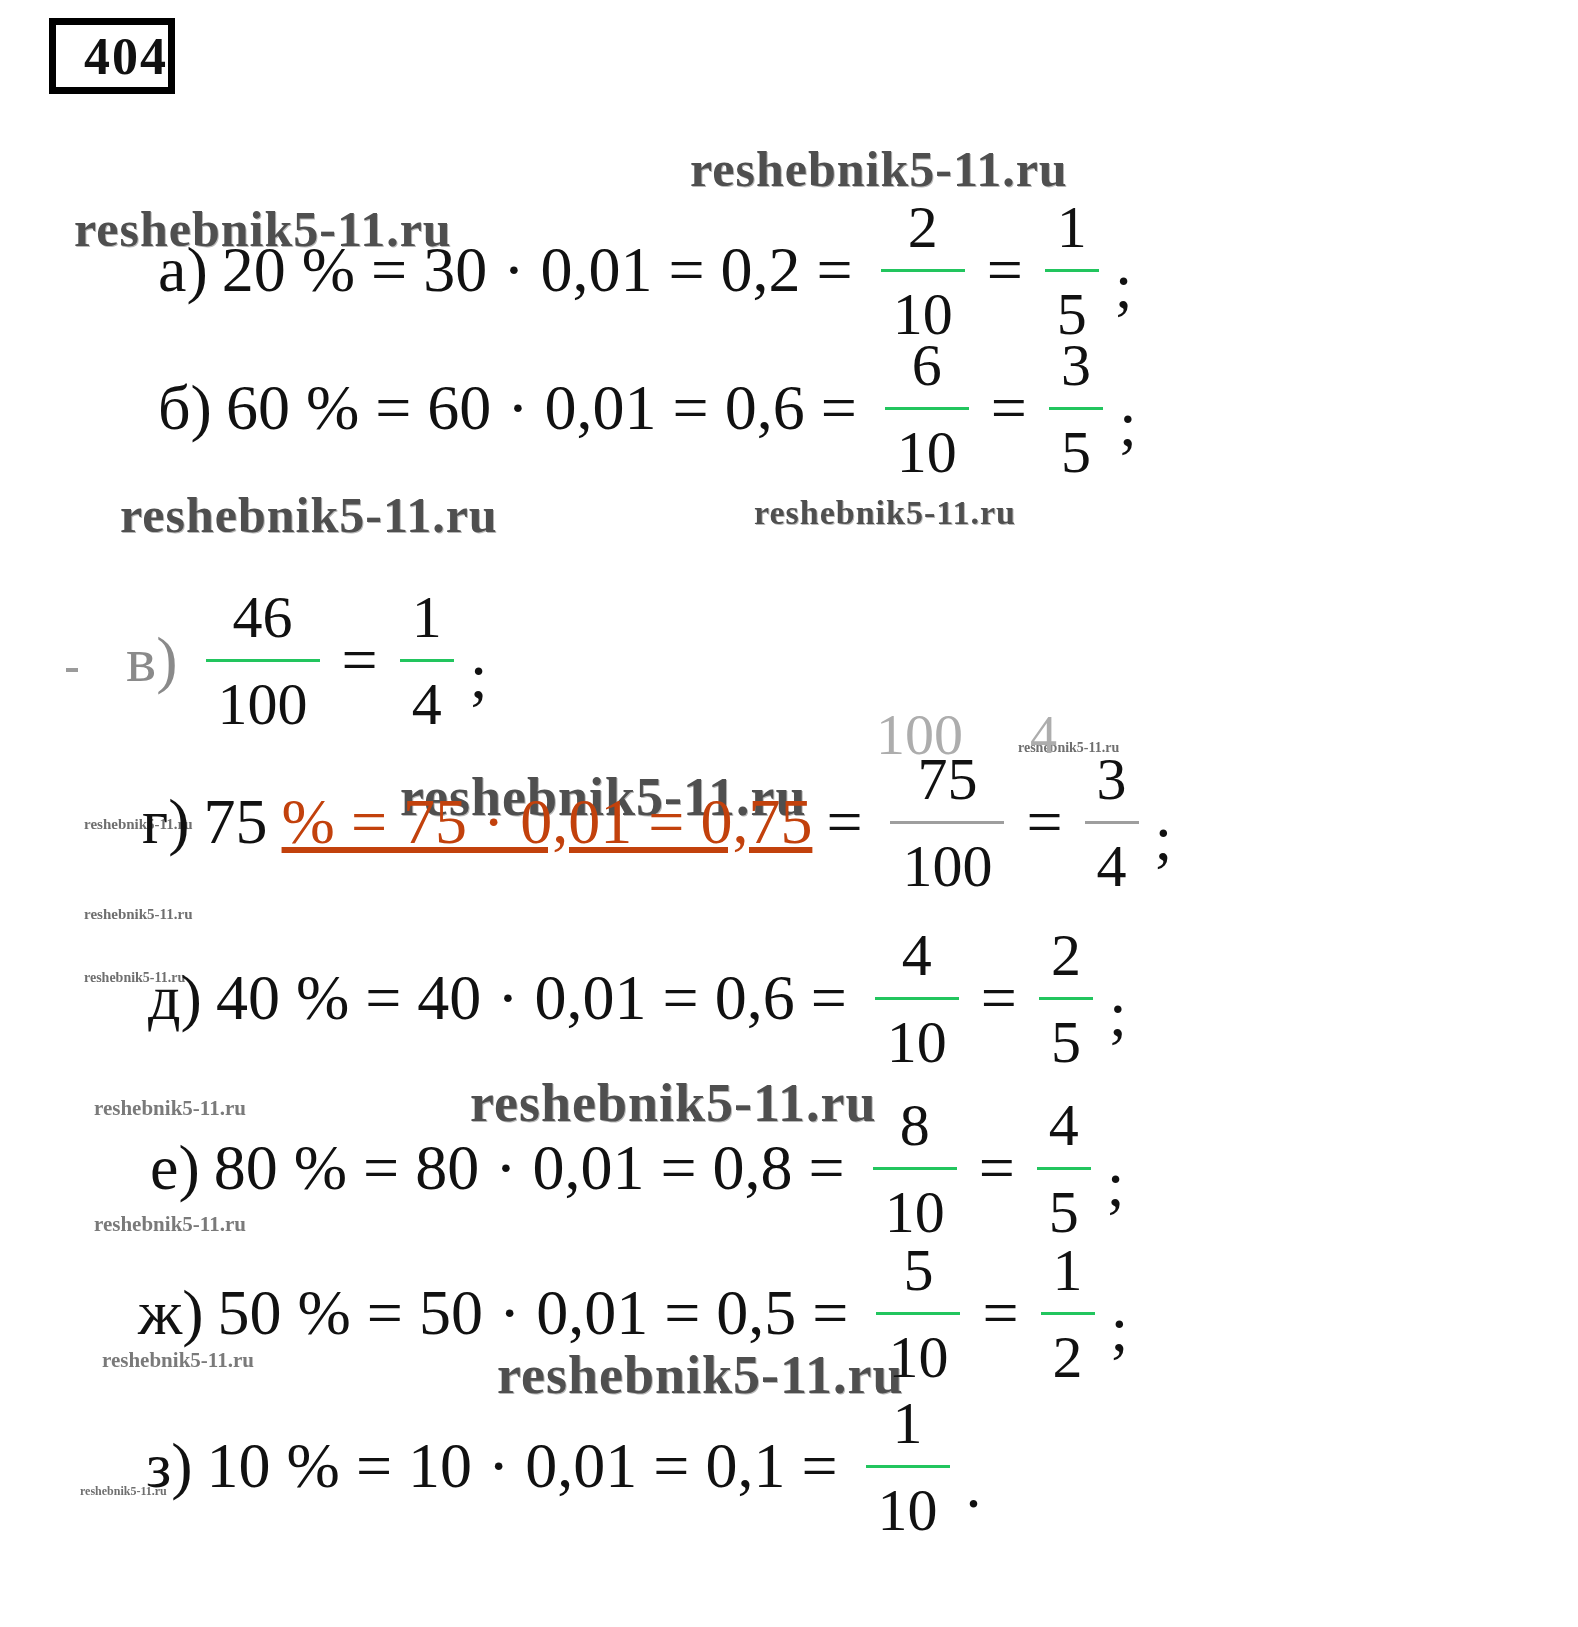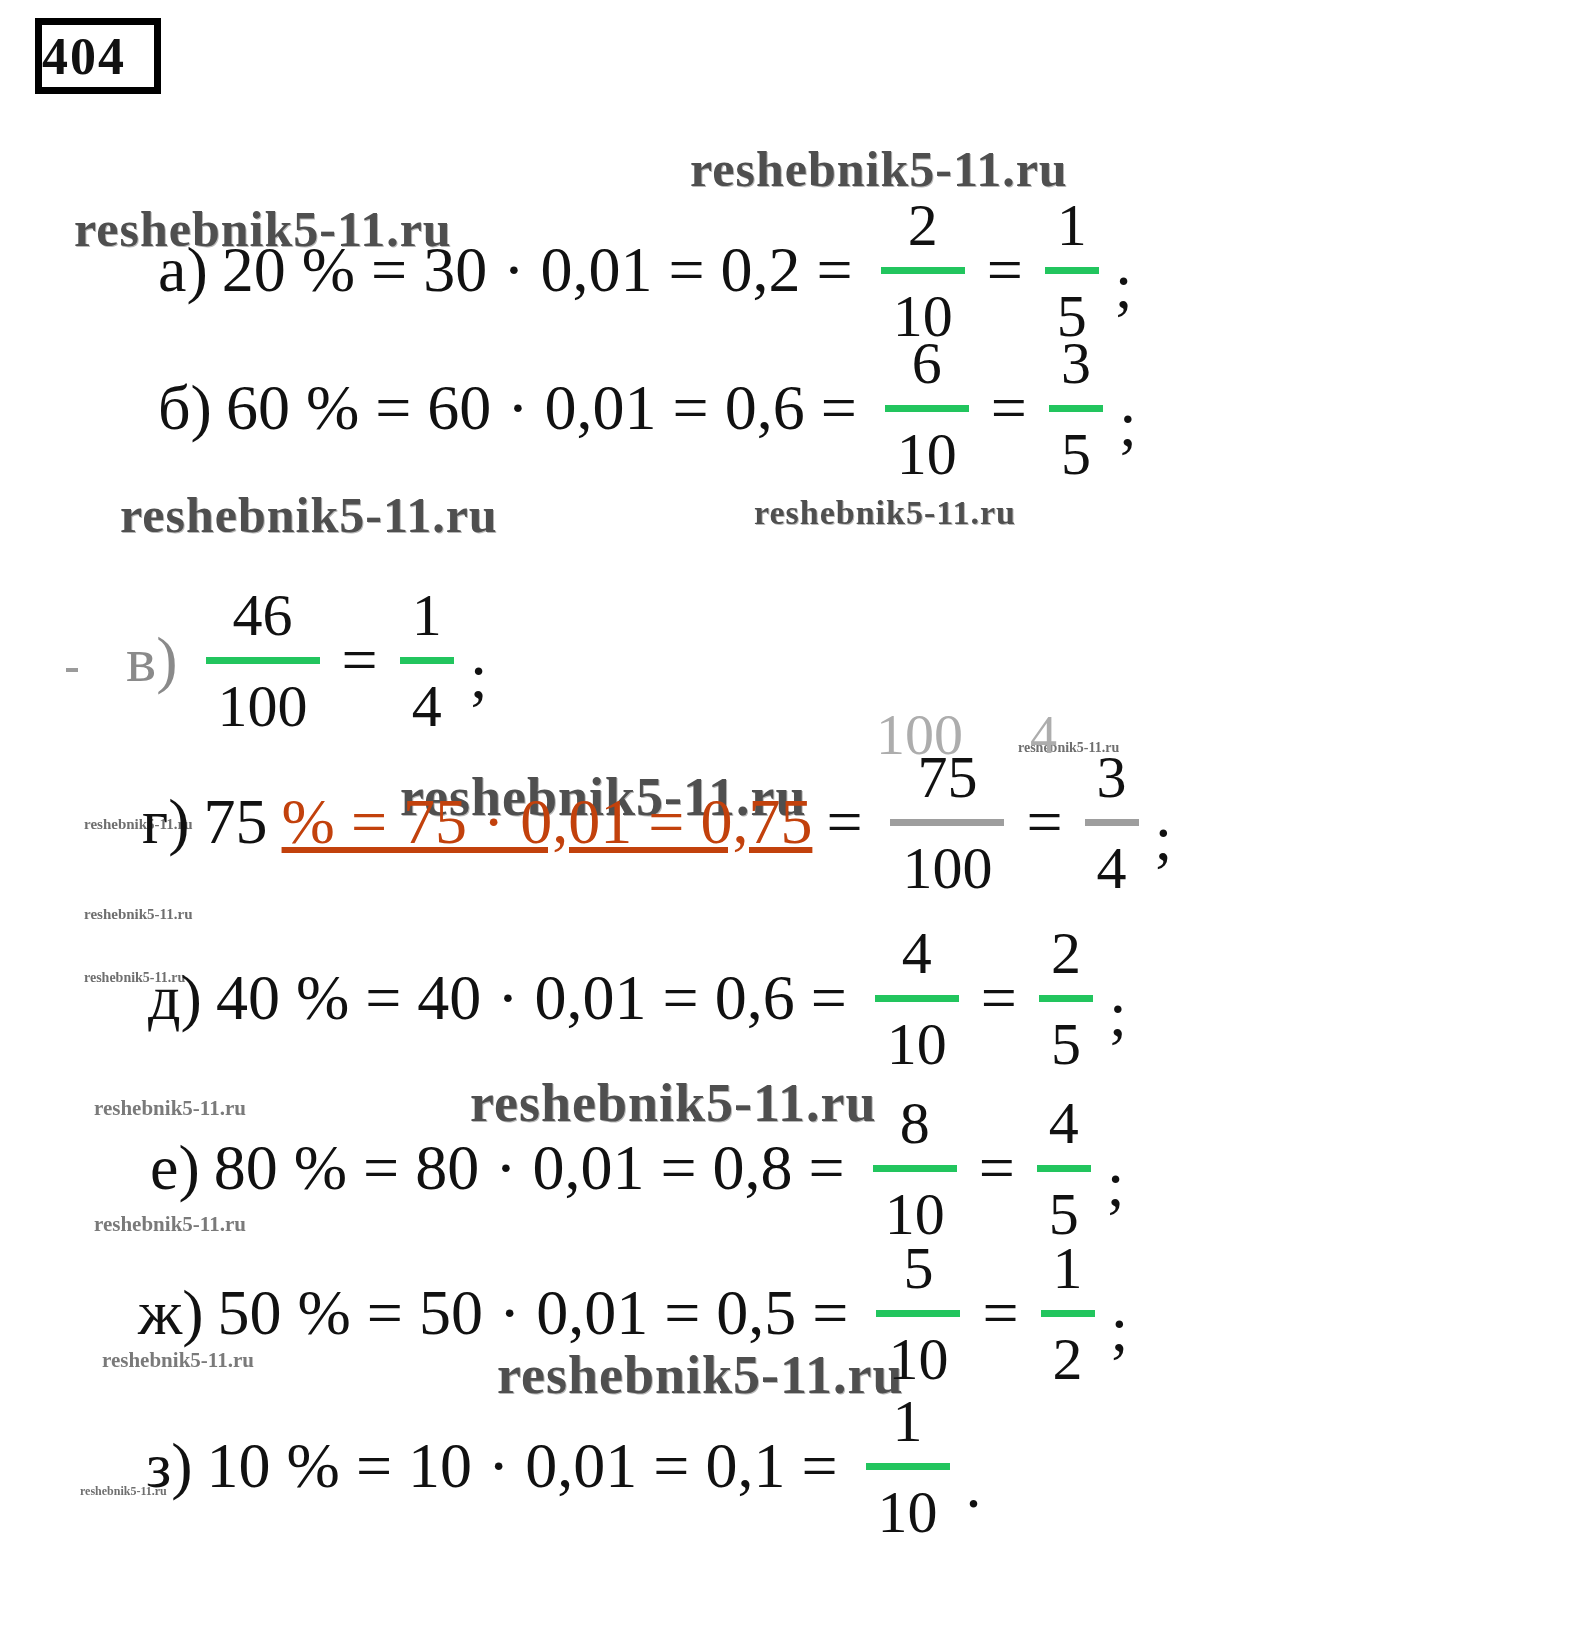--- a/index.html
+++ b/index.html
@@ -2,36 +2,36 @@
 <html><head>
 <meta charset="utf-8">
 <style>
   html,body{margin:0;padding:0;background:#fff;}
   .page{
     position:relative;width:1578px;height:1627px;background:#ffffff;overflow:hidden;
     font-family:"Liberation Serif","DejaVu Serif",serif;color:#111;
   }
   
   .numbox{
-    position:absolute;left:35px;top:18px;width:112px;height:62px;
+    position:absolute;left:49px;top:18px;width:112px;height:62px;
     border:7px solid #000;box-sizing:content-box;
-    display:flex;align-items:center;justify-content:flex-start;
+    display:flex;align-items:center;justify-content:flex-end;
     font-weight:bold;font-size:52px;letter-spacing:2px;
   }
   
   .eq{
     position:absolute;height:170px;display:flex;align-items:center;
     font-size:64px;white-space:pre;z-index:1;
   }
   .lbl{margin-right:14px;}
   .seg{margin-right:14px;}
   .eqsign{margin:0 8px;}
   .frac{display:inline-block;text-align:center;font-size:60px;line-height:1;margin:0 14px;}
   .frac .num{display:block;padding:0 12px 12px;}
-  .frac .den{display:block;border-top:7px solid #22c55e;padding:12px 12px 0;}
+  .frac .den{display:block;border-top:3px solid #22c55e;padding:12px 12px 0;}
   .bar-muted .den{border-top-color:#9e9e9e;}
   .term{position:relative;top:16px;margin-left:2px;}
   .muted{color:#c2410c;text-decoration:underline;}
   .g-label{color:#8a8a8a;}
   
   .wm{
     position:absolute;color:#4f4f4f;font-weight:bold;letter-spacing:1px;
     white-space:nowrap;z-index:0;text-shadow:1px 1px 0 #b9b9b9;
   }
   .wm-sm{

